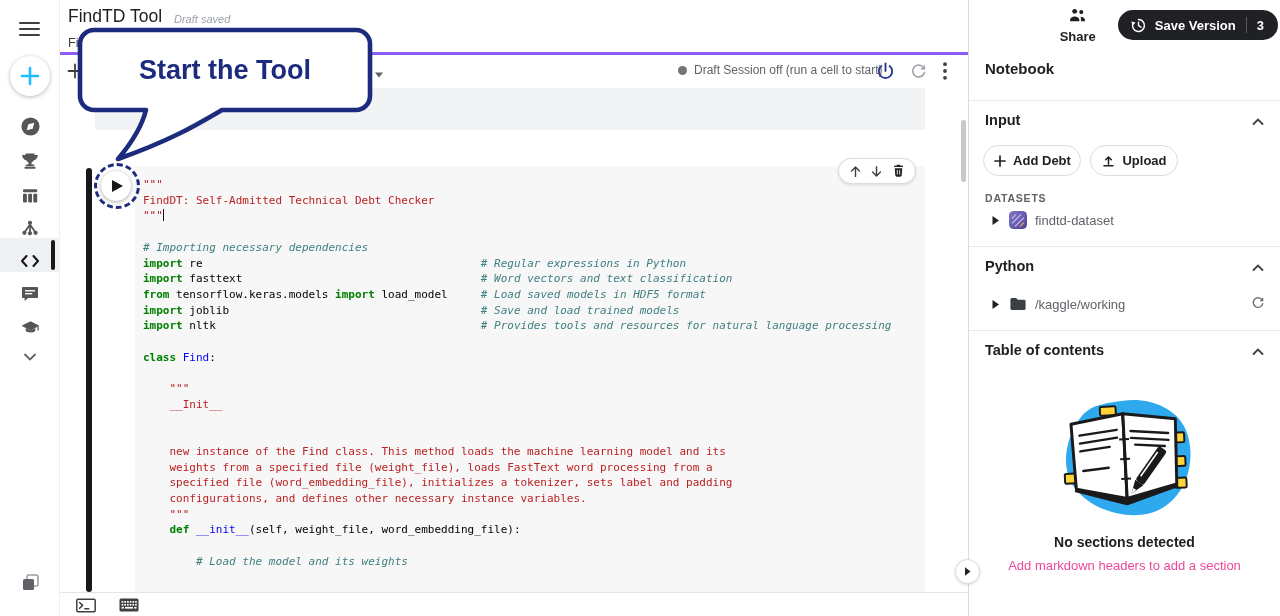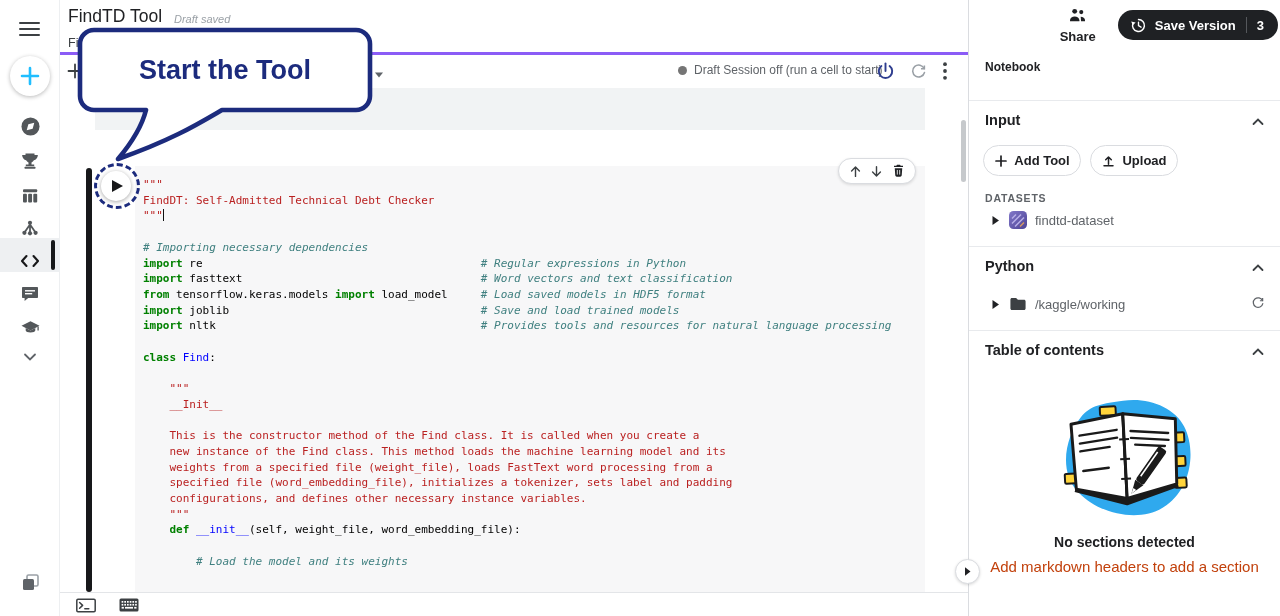--- a/index.html
+++ b/index.html
@@ -67,35 +67,35 @@
   .top-actions { position:absolute; right:2px; top:10px; height:30px; display:flex; align-items:center; gap:22px; z-index:15; }
   .share-btn { display:flex; align-items:center; gap:7px; font-size:13px; font-weight:bold; color:#202124; cursor:pointer;flex-direction:column; }
   .save-pill { display:flex; align-items:center; height:30px; background:#1f2124; color:#fff; border-radius:16px;
     padding:0 12px 0 12px; gap:8px; cursor:pointer; }
   .save-pill .lbl { font-size:13px; font-weight:bold; }
   .save-pill .sep { width:1px; height:16px; background:#55585c; margin-left:2px; }
   .save-pill .cnt { font-size:13px; font-weight:bold; padding:0 2px; }
 
   
   .panel { position:absolute; right:0; top:0; width:312px; height:616px; background:#fff; border-left:1px solid #dadce0; }
-  .panel h2 { position:absolute; left:16px; top:60px; font-size:12px; font-weight:bold; }
+  .panel h2 { position:absolute; left:16px; top:60px; font-size:15px; font-weight:bold; }
   .p-div { position:absolute; left:0; width:100%; height:1px; background:#e8eaed; }
   .sec-title { position:absolute; left:16px; font-size:14.5px; font-weight:bold; color:#202124; }
   .chev-up { position:absolute; right:14px; width:16px; height:16px; cursor:pointer; }
   .pill-btn { position:absolute; top:145px; height:31px; border:1px solid #dadce0; border-radius:16px; background:#fff;
     display:flex; align-items:center; justify-content:center; gap:6px; font-size:13px; font-weight:bold; color:#202124; cursor:pointer; }
   .mini-label { position:absolute; left:16px; top:192px; font-size:10.5px; font-weight:bold; letter-spacing:.8px; color:#5f6368; }
   .tree-row { position:absolute; left:0; width:100%; height:24px; display:flex; align-items:center; cursor:pointer; }
   .tree-caret { margin-left:22px; width:9px; height:11px; flex:0 0 auto; }
   .tree-txt { font-size:13px; color:#5f6368; margin-left:8px; }
   .tree-ico { margin-left:9px; flex:0 0 auto; display:flex; }
   .row-refresh { position:absolute; right:12px; width:18px; height:18px; cursor:pointer; }
   .illustration { position:absolute; left:50%; transform:translateX(-50%); top:388px; }
   .empty-title { position:absolute; left:0; top:534px; width:100%; text-align:center; font-size:14px; font-weight:bold; }
-  .empty-hint { position:absolute; left:0; top:558px; width:100%; text-align:center; font-size:15px; color:#c2410c; }
+  .empty-hint { position:absolute; left:0; top:558px; width:100%; text-align:center; font-size:13px; color:#ec4899; }
   .panel-toggle { position:absolute; left:955px; top:559px; width:25px; height:25px; border-radius:50%; background:#fff;
     border:1px solid #dadce0; box-shadow:0 1px 3px rgba(0,0,0,.15); z-index:20; display:flex; align-items:center; justify-content:center; cursor:pointer; }
 
   
   .annotation { position:absolute; left:60px; top:16px; width:340px; height:165px; z-index:40; pointer-events:none; }
   .callout-text { font:800 27px "Liberation Sans", sans-serif; fill:#1c2b7d; }
 </style>
 </head>
 <body>
 
@@ -236,21 +236,21 @@
       <div class="cl"><span class="c-kw">import</span><span class="c-pl"> fasttext</span><span class="c-pl">                                    </span><span class="c-com"># Word vectors and text classification</span></div>
       <div class="cl"><span class="c-kw">from</span><span class="c-pl"> tensorflow.keras.models </span><span class="c-kw">import</span><span class="c-pl"> load_model</span><span class="c-pl">     </span><span class="c-com"># Load saved models in HDF5 format</span></div>
       <div class="cl"><span class="c-kw">import</span><span class="c-pl"> joblib</span><span class="c-pl">                                      </span><span class="c-com"># Save and load trained models</span></div>
       <div class="cl"><span class="c-kw">import</span><span class="c-pl"> nltk</span><span class="c-pl">                                        </span><span class="c-com"># Provides tools and resources for natural language processing</span></div>
       <div class="cl"> </div>
       <div class="cl"><span class="c-kw">class</span><span class="c-pl"> </span><span class="c-nm">Find</span><span class="c-pl">:</span></div>
       <div class="cl"> </div>
       <div class="cl"><span class="c-pl">    </span><span class="c-str">"""</span></div>
       <div class="cl"><span class="c-pl">    </span><span class="c-str">__Init__</span></div>
       <div class="cl"> </div>
-      <div class="cl"><span class="c-pl">    </span><span class="c-str">This is the constructor method of the Find class. It is called when you create a</span></div>
+      <div class="cl"><span class="c-pl">    </span></div>
       <div class="cl"><span class="c-pl">    </span><span class="c-str">new instance of the Find class. This method loads the machine learning model and its</span></div>
       <div class="cl"><span class="c-pl">    </span><span class="c-str">weights from a specified file (weight_file), loads FastText word processing from a</span></div>
       <div class="cl"><span class="c-pl">    </span><span class="c-str">specified file (word_embedding_file), initializes a tokenizer, sets label and padding</span></div>
       <div class="cl"><span class="c-pl">    </span><span class="c-str">configurations, and defines other necessary instance variables.</span></div>
       <div class="cl"><span class="c-pl">    </span><span class="c-str">"""</span></div>
       <div class="cl"><span class="c-pl">    </span><span class="c-kw">def</span><span class="c-pl"> </span><span class="c-nm">__init__</span><span class="c-pl">(self, weight_file, word_embedding_file):</span></div>
       <div class="cl"> </div>
       <div class="cl"><span class="c-pl">        </span><span class="c-com"># Load the model and its weights</span></div>
     </div>
 
@@ -338,21 +338,21 @@
   <div class="chev-up" style="top:114px">
     <svg width="16" height="16" viewBox="0 0 16 16">
       <path d="m3.5 10 4.5-4.5L12.5 10" stroke="#3c4043" stroke-width="1.8" fill="none" stroke-linecap="round"></path>
     </svg>
   </div>
 
   <div class="pill-btn" style="left:14px; width:98px">
     <svg width="14" height="14" viewBox="0 0 14 14">
       <path d="M7 2v10M2 7h10" stroke="#202124" stroke-width="1.7" stroke-linecap="round"></path>
     </svg>
-    <span>Add Tool</span>
+    <span>Add Debt</span>
   </div>
   <div class="pill-btn" style="left:121px; width:88px">
     <svg width="15" height="15" viewBox="0 0 16 16">
       <path d="M8 12V4.5M5 7.2 8 4.2l3 3M3.2 13.6h9.6" stroke="#202124" stroke-width="1.6" fill="none" stroke-linecap="round" stroke-linejoin="round"></path>
     </svg>
     <span>Upload</span>
   </div>
 
   <div class="mini-label">DATASETS</div>
 

